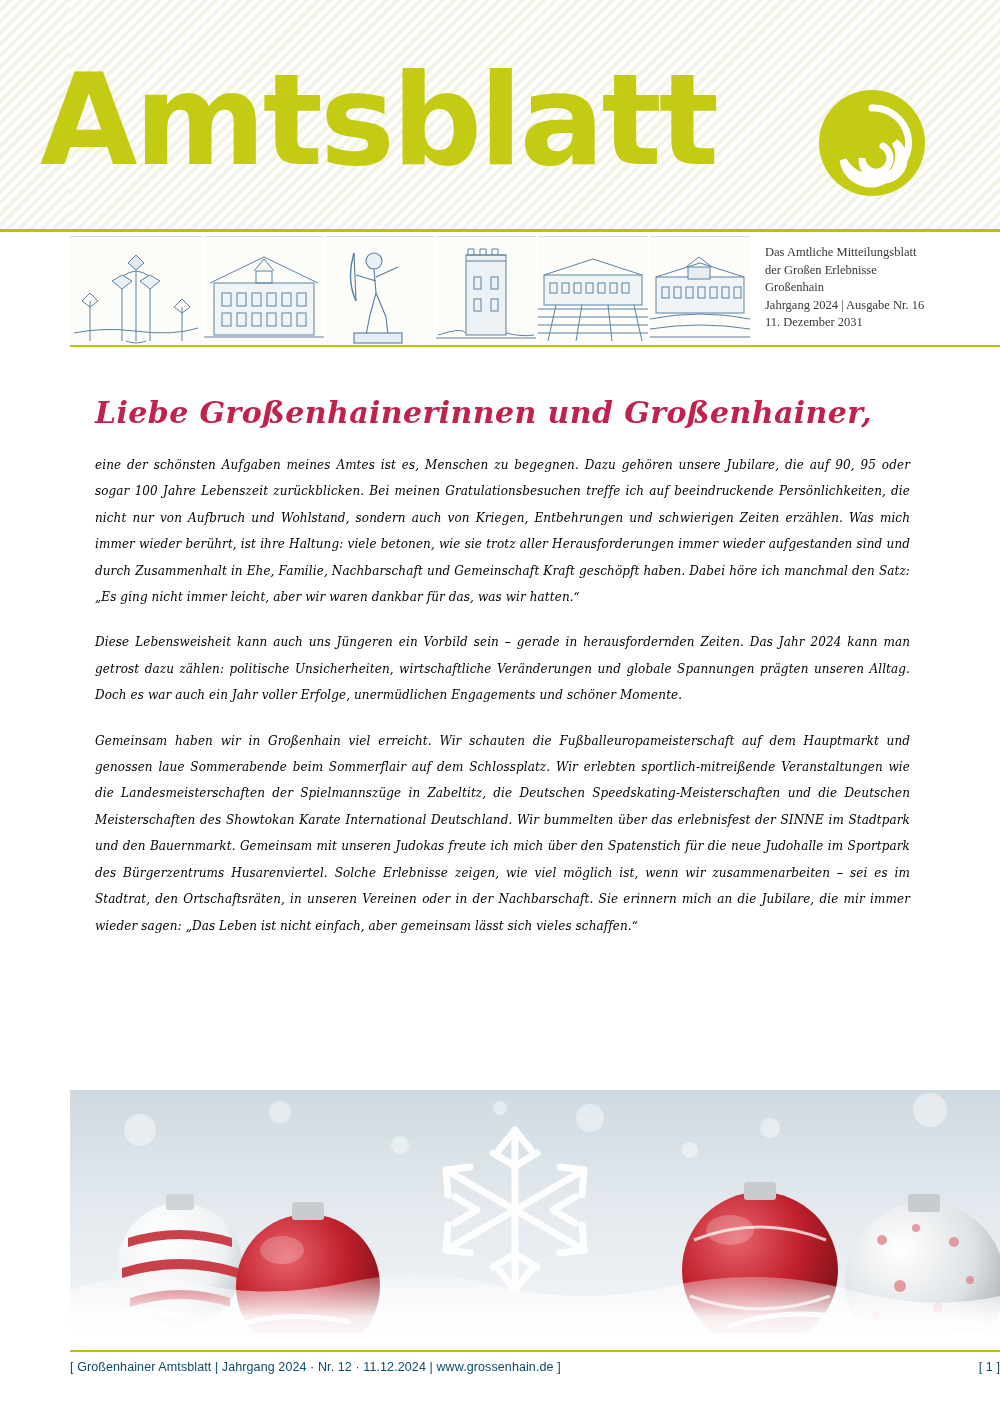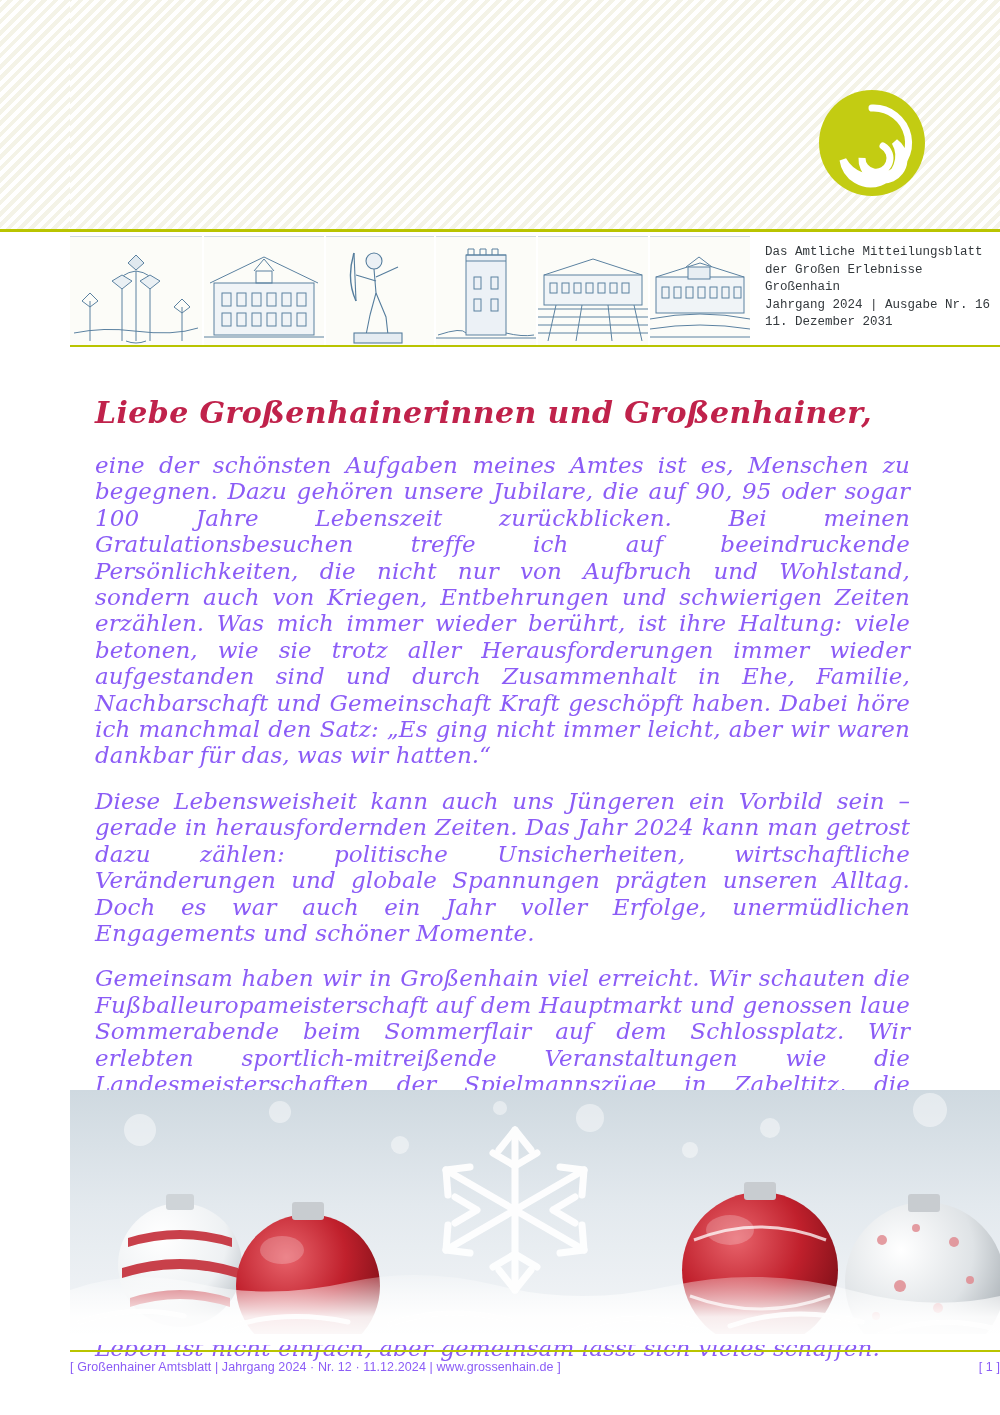--- a/index.html
+++ b/index.html
@@ -84,21 +84,21 @@
     border-top: 1px solid #cfd9e2;
     border-bottom: 1px solid #cfd9e2;
   }
   .strip-cell svg { display: block; }
 
   .masthead-meta {
     position: absolute;
     left: 765px;
     top: 244px;
     width: 230px;
-    font-family: Liberation Mono, monospace;
+    font-family: Liberation Serif, serif;
     font-size: 12.5px;
     line-height: 17.5px;
     color: #33383c;
   }
   .masthead-meta .meta-line { white-space: nowrap; }
 
   .strip-rule {
     position: absolute;
     left: 70px;
     top: 345px;
@@ -119,23 +119,23 @@
     font-style: italic;
     font-size: 30px;
     color: #c0224b;
     letter-spacing: 0.4px;
     margin: 0 0 22px 0;
     white-space: nowrap;
   }
   .para {
     font-family: "DejaVu Serif", serif;
     font-style: italic;
-    font-size: 23px;
+    font-size: 12px;
     line-height: 26.4px;
-    color: #8b5cf6;
+    color: #000000;
     text-align: justify;
     margin: 0 0 19px 0;
     letter-spacing: 0.1px;
   }
 
   
   .photo {
     position: absolute;
     left: 70px;
     top: 1090px;
@@ -157,21 +157,21 @@
   .footer {
     position: absolute;
     left: 70px;
     top: 1360px;
     width: 930px;
     display: flex;
     justify-content: space-between;
     align-items: baseline;
     font-family: "Liberation Sans", sans-serif;
     font-size: 12.5px;
-    color: #8b5cf6;
+    color: #0c4a6e;
   }
   .footer-left { letter-spacing: 0.1px; }
   .footer-right { letter-spacing: 0.1px; }
 
   .edge-left {
     position: absolute;
     left: 0; top: 0; width: 70px; height: 232px;
     background:
       repeating-linear-gradient(
         -45deg,
@@ -179,20 +179,21 @@
         #f4f3e7 4px, #f4f3e7 8px
       );
   }
 </style>
 </head>
 <body>
 
 <div class="masthead">
   <div class="edge-left"></div>
 
+  <div class="title-big">Amtsblatt</div>
 
   <div class="logo-swirl">
     <svg width="110" height="110" viewBox="0 0 110 110">
       <circle cx="55" cy="55" r="53" fill="#c3cc12"></circle>
       <path d="M55 20 A35 35 0 1 1 26 72 A28 28 0 1 0 78 54 A21 21 0 1 1 45 70 A14 14 0 1 0 66 58" fill="none" stroke="#ffffff" stroke-width="7" stroke-linecap="round"></path>
     </svg>
   </div>
 </div>
 
 <div class="strip">

